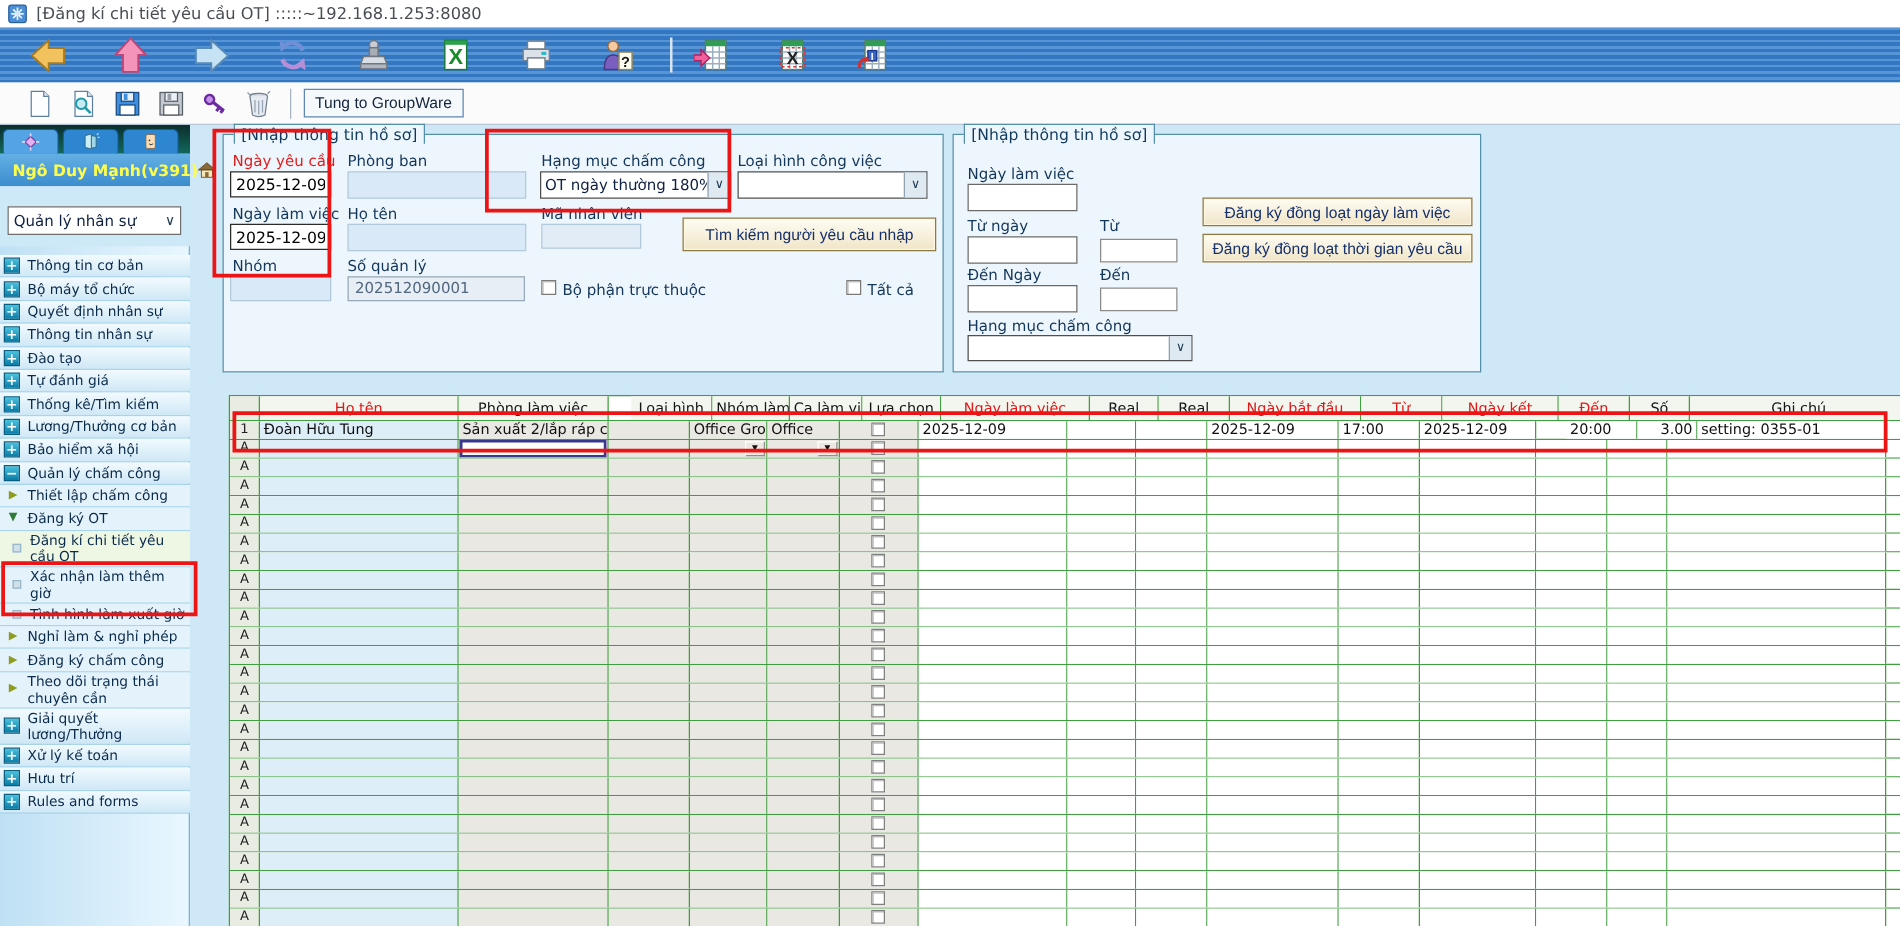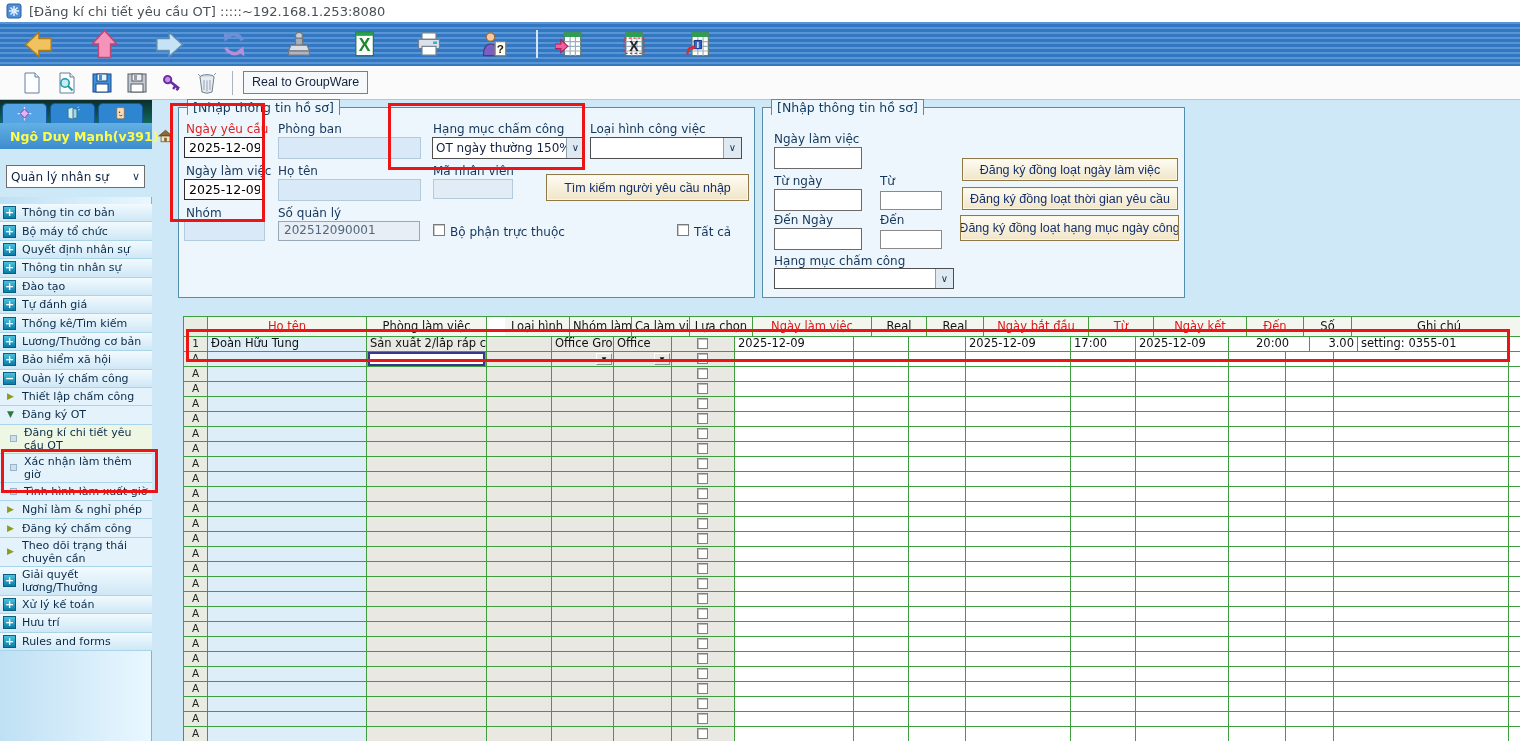--- a/index.html
+++ b/index.html
@@ -244,21 +244,21 @@
   </span>
   <span class="tf-icon">
     <svg width="24" height="24" viewBox="0 0 24 24">
         <ellipse cx="12" cy="6" rx="7" ry="2.3" fill="#d8dce4" stroke="#70808f"></ellipse>
         <path d="M5 6 L7 21 Q12 23.5 17 21 L19 6" fill="#e8ecf2" stroke="#70808f"></path>
         <path d="M9 9 v10 M12 9.5 v11 M15 9 v10" stroke="#93a3b2" fill="none"></path>
         <path d="M3 3 l2 2 M21 2 l-2 2" stroke="#8898a8"></path>
       </svg>
   </span>
   <span class="tf-sep"></span>
-  <button class="gw-btn">Real to GroupWare</button>
+  <button class="gw-btn">Tung to GroupWare</button>
 </div>
 
 <div class="sidebar">
   <div class="side-tabs">
     <div class="side-tab active">
       <svg width="15" height="15" viewBox="0 0 24 24">
           <rect x="7" y="7" width="10" height="10" transform="rotate(45 12 12)" fill="#e2b2f2" stroke="#8040a0" stroke-width="1.5"></rect>
           <path d="M12 1 v4 M12 19 v4 M1 12 h4 M19 12 h4" stroke="#e8d4f4" stroke-width="2"></path>
         </svg>
     </div>
@@ -389,21 +389,21 @@
   <span class="legend">[Nhập thông tin hồ sơ]</span>
 
   <span class="f-label red" style="left:7px; top:14px;">Ngày yêu cầu</span>
   <input class="inp" style="left: 5px; top: 29px; width: 81px; height: 21px;" readonly="" value="2025-12-09">
 
   <span class="f-label" style="left:99px; top:14px;">Phòng ban</span>
   <div class="inp-dis" style="left:99px; top:29px; width:143px; height:22px;"></div>
 
   <span class="f-label" style="left:254px; top:14px;">Hạng mục chấm công</span>
   <div class="combo" style="left:253px; top:29px; width:153px; height:22px;">
-    <span class="txt">OT ngày thường 150%</span>
+    <span class="txt">OT ngày thường 180%</span>
     <span class="btn">∨</span>
   </div>
 
   <span class="f-label" style="left:411px; top:14px;">Loại hình công việc</span>
   <div class="combo" style="left:411px; top:29px; width:152px; height:22px;">
     <span class="txt"></span>
     <span class="btn">∨</span>
   </div>
 
   <span class="f-label" style="left:7px; top:56px;">Ngày làm việc</span>
@@ -447,21 +447,20 @@
   <input class="inp" style="left: 117px; top: 122px; width: 62px; height: 19px; border-color: rgb(138, 138, 138);" readonly="">
 
   <span class="f-label" style="left:11px; top:146px;">Hạng mục chấm công</span>
   <div class="combo" style="left:11px; top:160px; width:180px; height:21px;">
     <span class="txt"></span>
     <span class="btn">∨</span>
   </div>
 
   <button class="btn-tan" style="left:199px; top:50px; width:216px; height:23px;">Đăng ký đồng loạt ngày làm việc</button>
   <button class="btn-tan" style="left:199px; top:79px; width:216px; height:23px;text-align:right;">Đăng ký đồng loạt thời gian yêu cầu</button>
-  <button class="btn-tan" style="left:197px; top:107px; width:219px; height:26px;">Đăng ký đồng loạt hạng mục ngày công</button>
 </div>
 
 <div class="grid">
     <div class="g-row head">
       <div class="g-marker" style="line-height: 20px;"></div>
       <div class="g-cell g-h red" style="width: 159px;">Họ tên</div>
       <div class="g-cell g-h" style="width: 120px;">Phòng làm việc</div>
       <div class="g-cell g-h" style="width: 65px; margin-left: 18px;">Loại hình</div>
       <div class="g-cell g-h" style="width: 62px;">Nhóm làm</div>
       <div class="g-cell g-h" style="width: 58px;">Ca làm việc</div>

